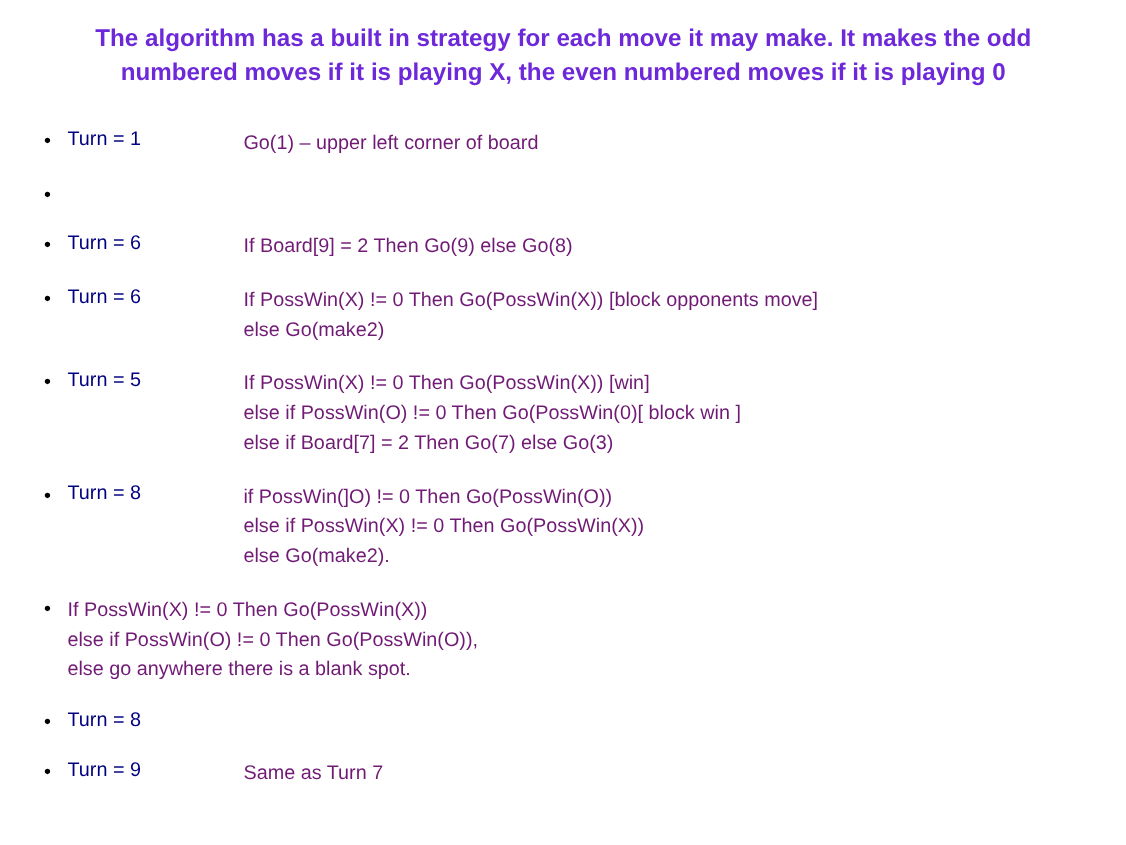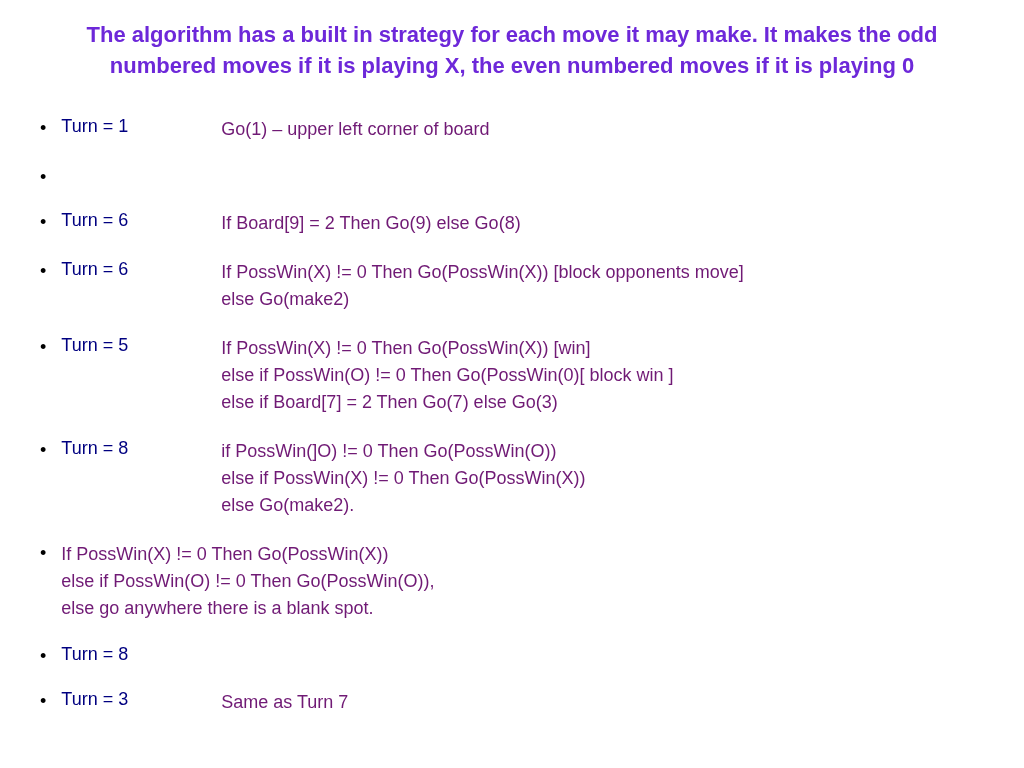--- a/index.html
+++ b/index.html
@@ -88,16 +88,16 @@
     <div class="turn-item">
       <span class="bullet">•</span>
       <span class="turn-desc">If PossWin(X) != 0 Then Go(PossWin(X))<br>else if   PossWin(O) != 0 Then Go(PossWin(O)),<br>else go  anywhere there is a blank spot.</span>
     </div>
     <div class="turn-item">
       <span class="bullet">•</span>
       <span class="turn-label">Turn = 8</span>
     </div>
     <div class="turn-item">
       <span class="bullet">•</span>
-      <span class="turn-label">Turn = 3</span>
+      <span class="turn-label">Turn = 9</span>
       <span class="turn-desc">Same as Turn 7</span>
     </div>
   </div>
 
 </body></html>

